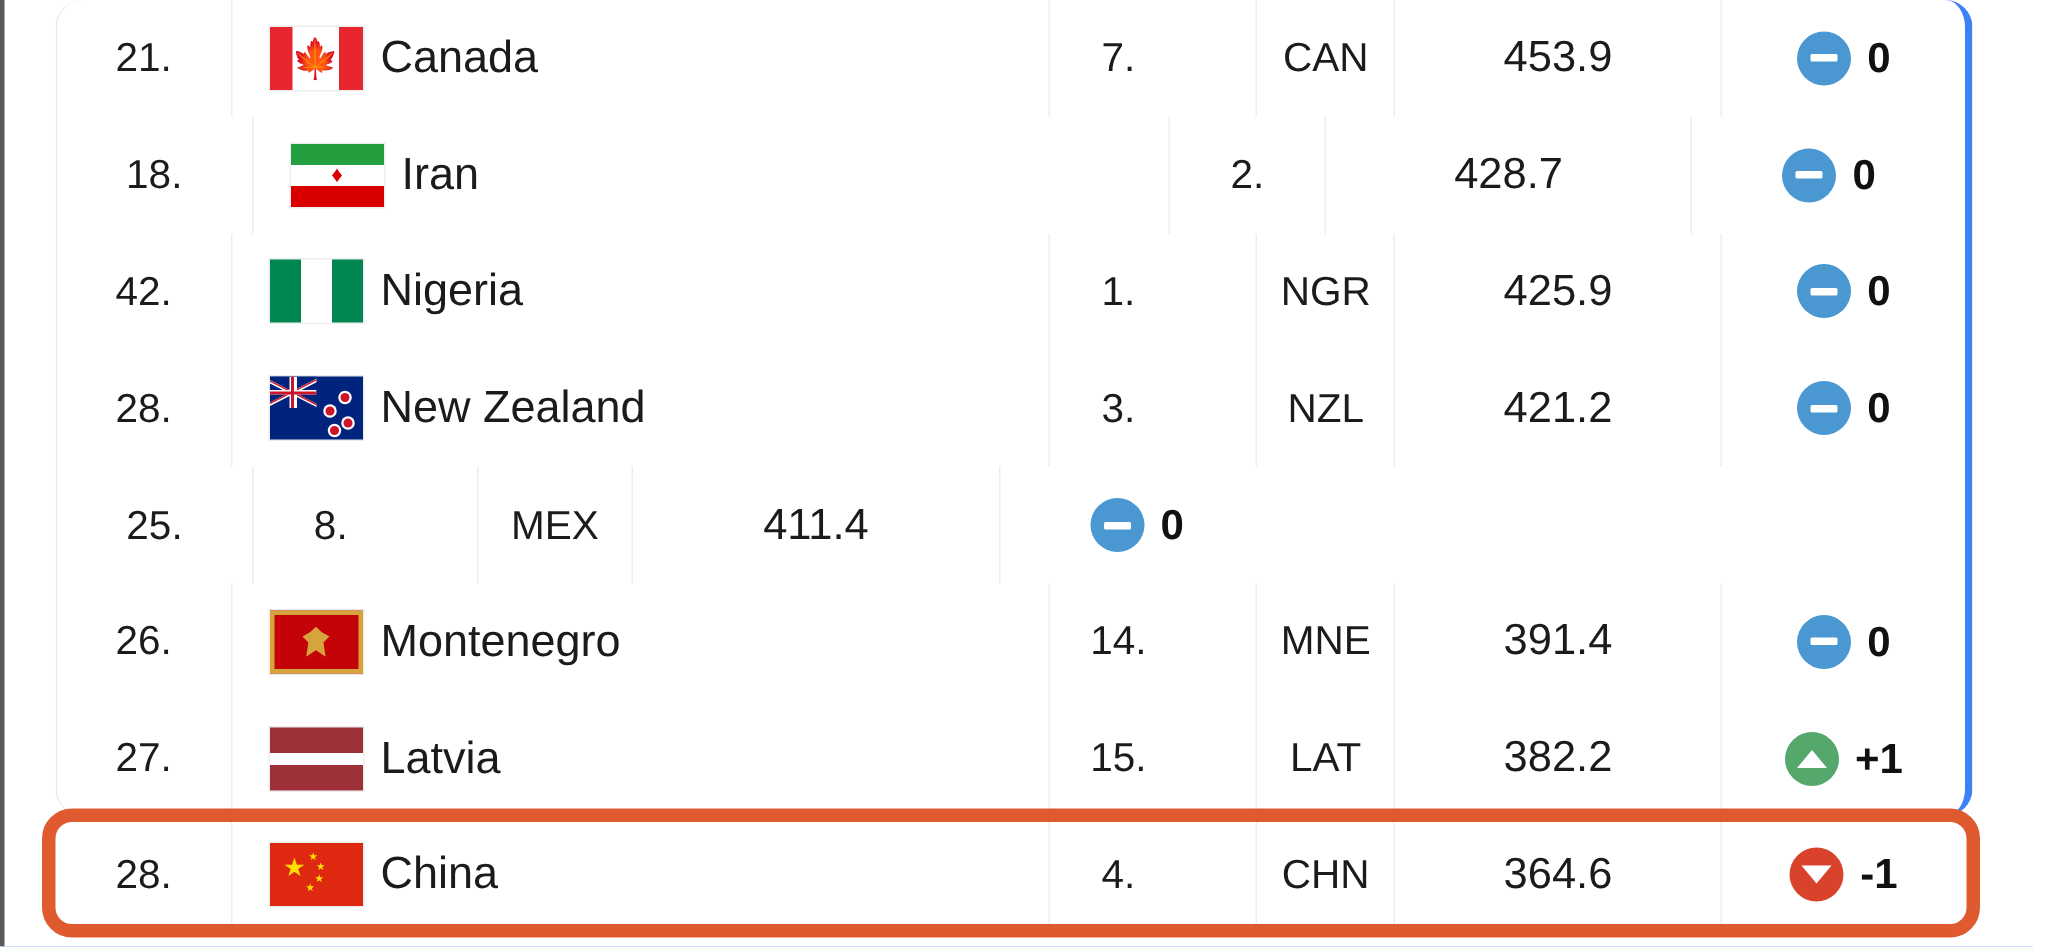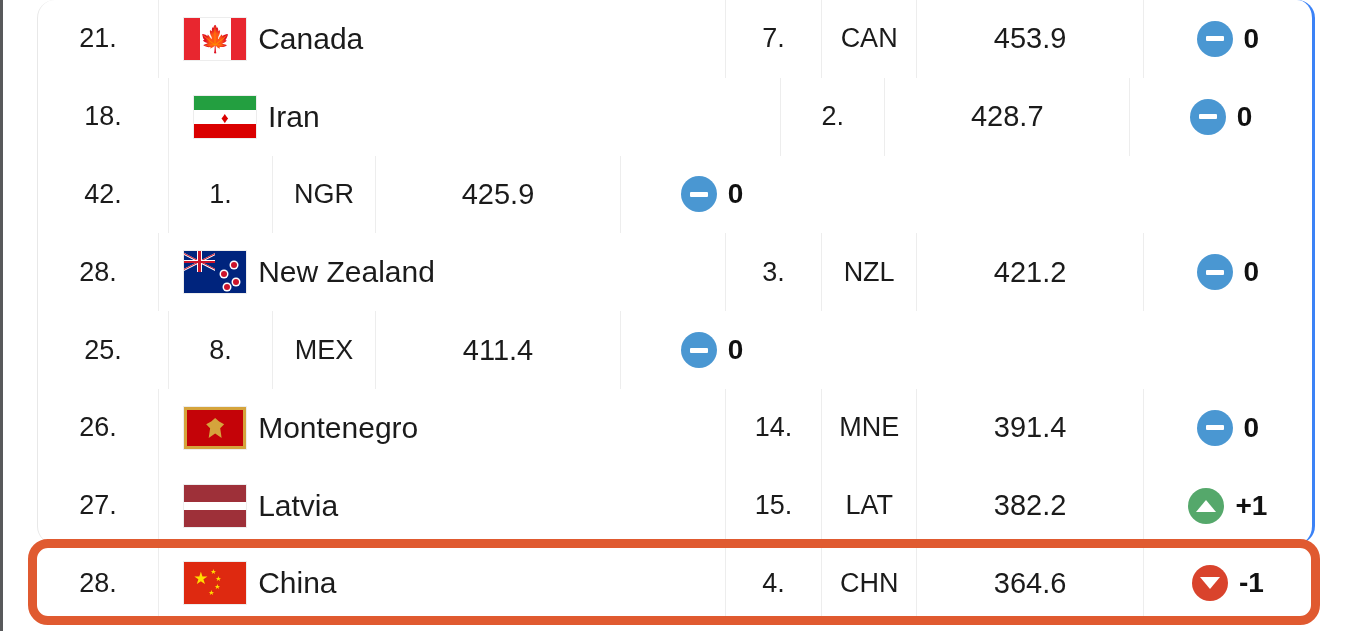--- a/index.html
+++ b/index.html
@@ -24,38 +24,38 @@
     z-index: 5;
   }
 
   .ranking-table {
     position: absolute;
     left: 37px;
     top: 0;
     width: 1278px;
     height: 544px;
     border-left: 1px solid #e8e8e8;
-    border-right: 3px solid #3b82f6;
+    border-right: 5px solid #3b82f6;
     box-sizing: border-box;
     border-radius: 18px;
   }
 
   .row {
     display: flex;
     align-items: center;
     height: 77.8px;
     box-sizing: border-box;
     position: relative;
   }
 
   
   .c-rank     { width: 130px; text-align: center; }
   .c-country  { width: 613px; display: flex; align-items: center; }
   .c-conf     { width: 104px; text-align: center; }
-  .c-code     { width: 103px; text-align: left; }
+  .c-code     { width: 103px; text-align: left; margin-left: 46px; }
   .c-points   { width: 245px; text-align: center; }
   .c-change   { width: 183px; text-align: center; }
 
   .c-country, .c-conf, .c-code, .c-points, .c-change {
     border-left: 1px solid #ededed;
     height: 100%;
     box-sizing: border-box;
     display: flex;
     align-items: center;
   }
@@ -295,20 +295,26 @@
           <span class="badge same">
             <span class="dash"></span>
           </span>
           <span class="change-text">0</span>
         </span>
       </div>
     </div>
     <div class="row">
       <div class="c-rank">
         <span class="rank-text">42.</span>
+      </div>
+      <div class="c-country">
+        <span class="flag-wrap">
+          <span class="flag f-ng"></span>
+        </span>
+        <span class="country-name">Nigeria</span>
       </div>
       <div class="c-conf">
         <span class="conf-text">1.</span>
       </div>
       <div class="c-code">
         <span class="code-text">NGR</span>
       </div>
       <div class="c-points">
         <span class="points-text">425.9</span>
       </div>

